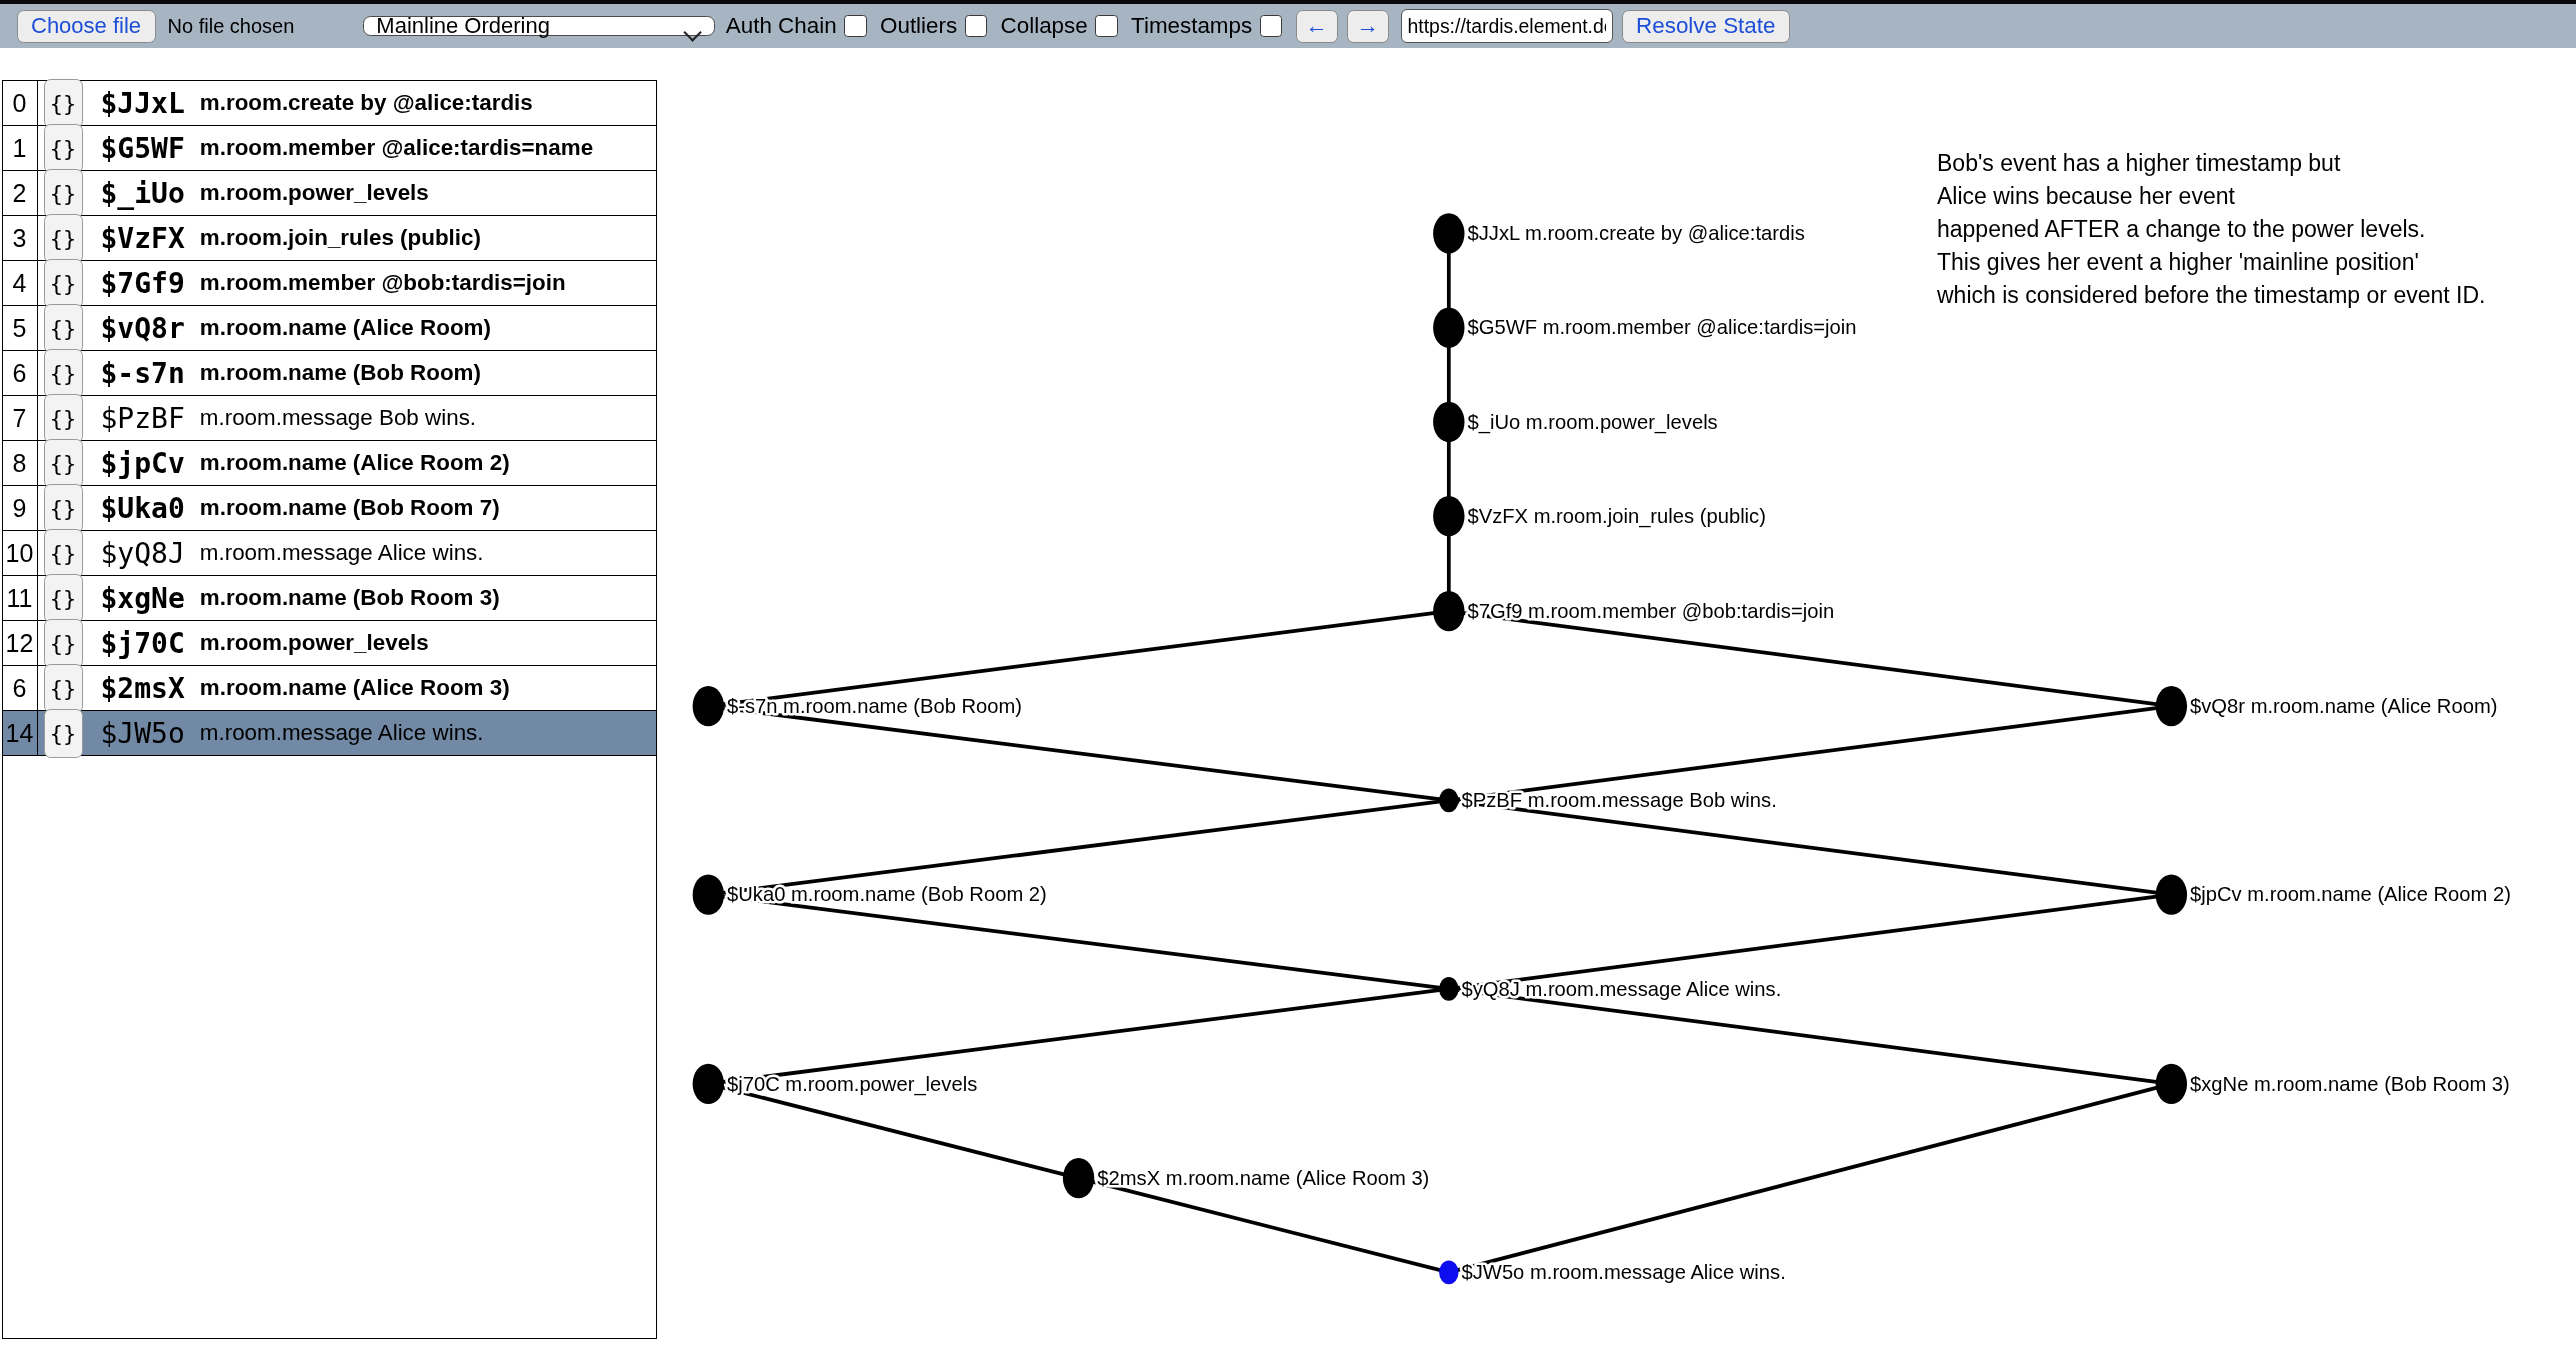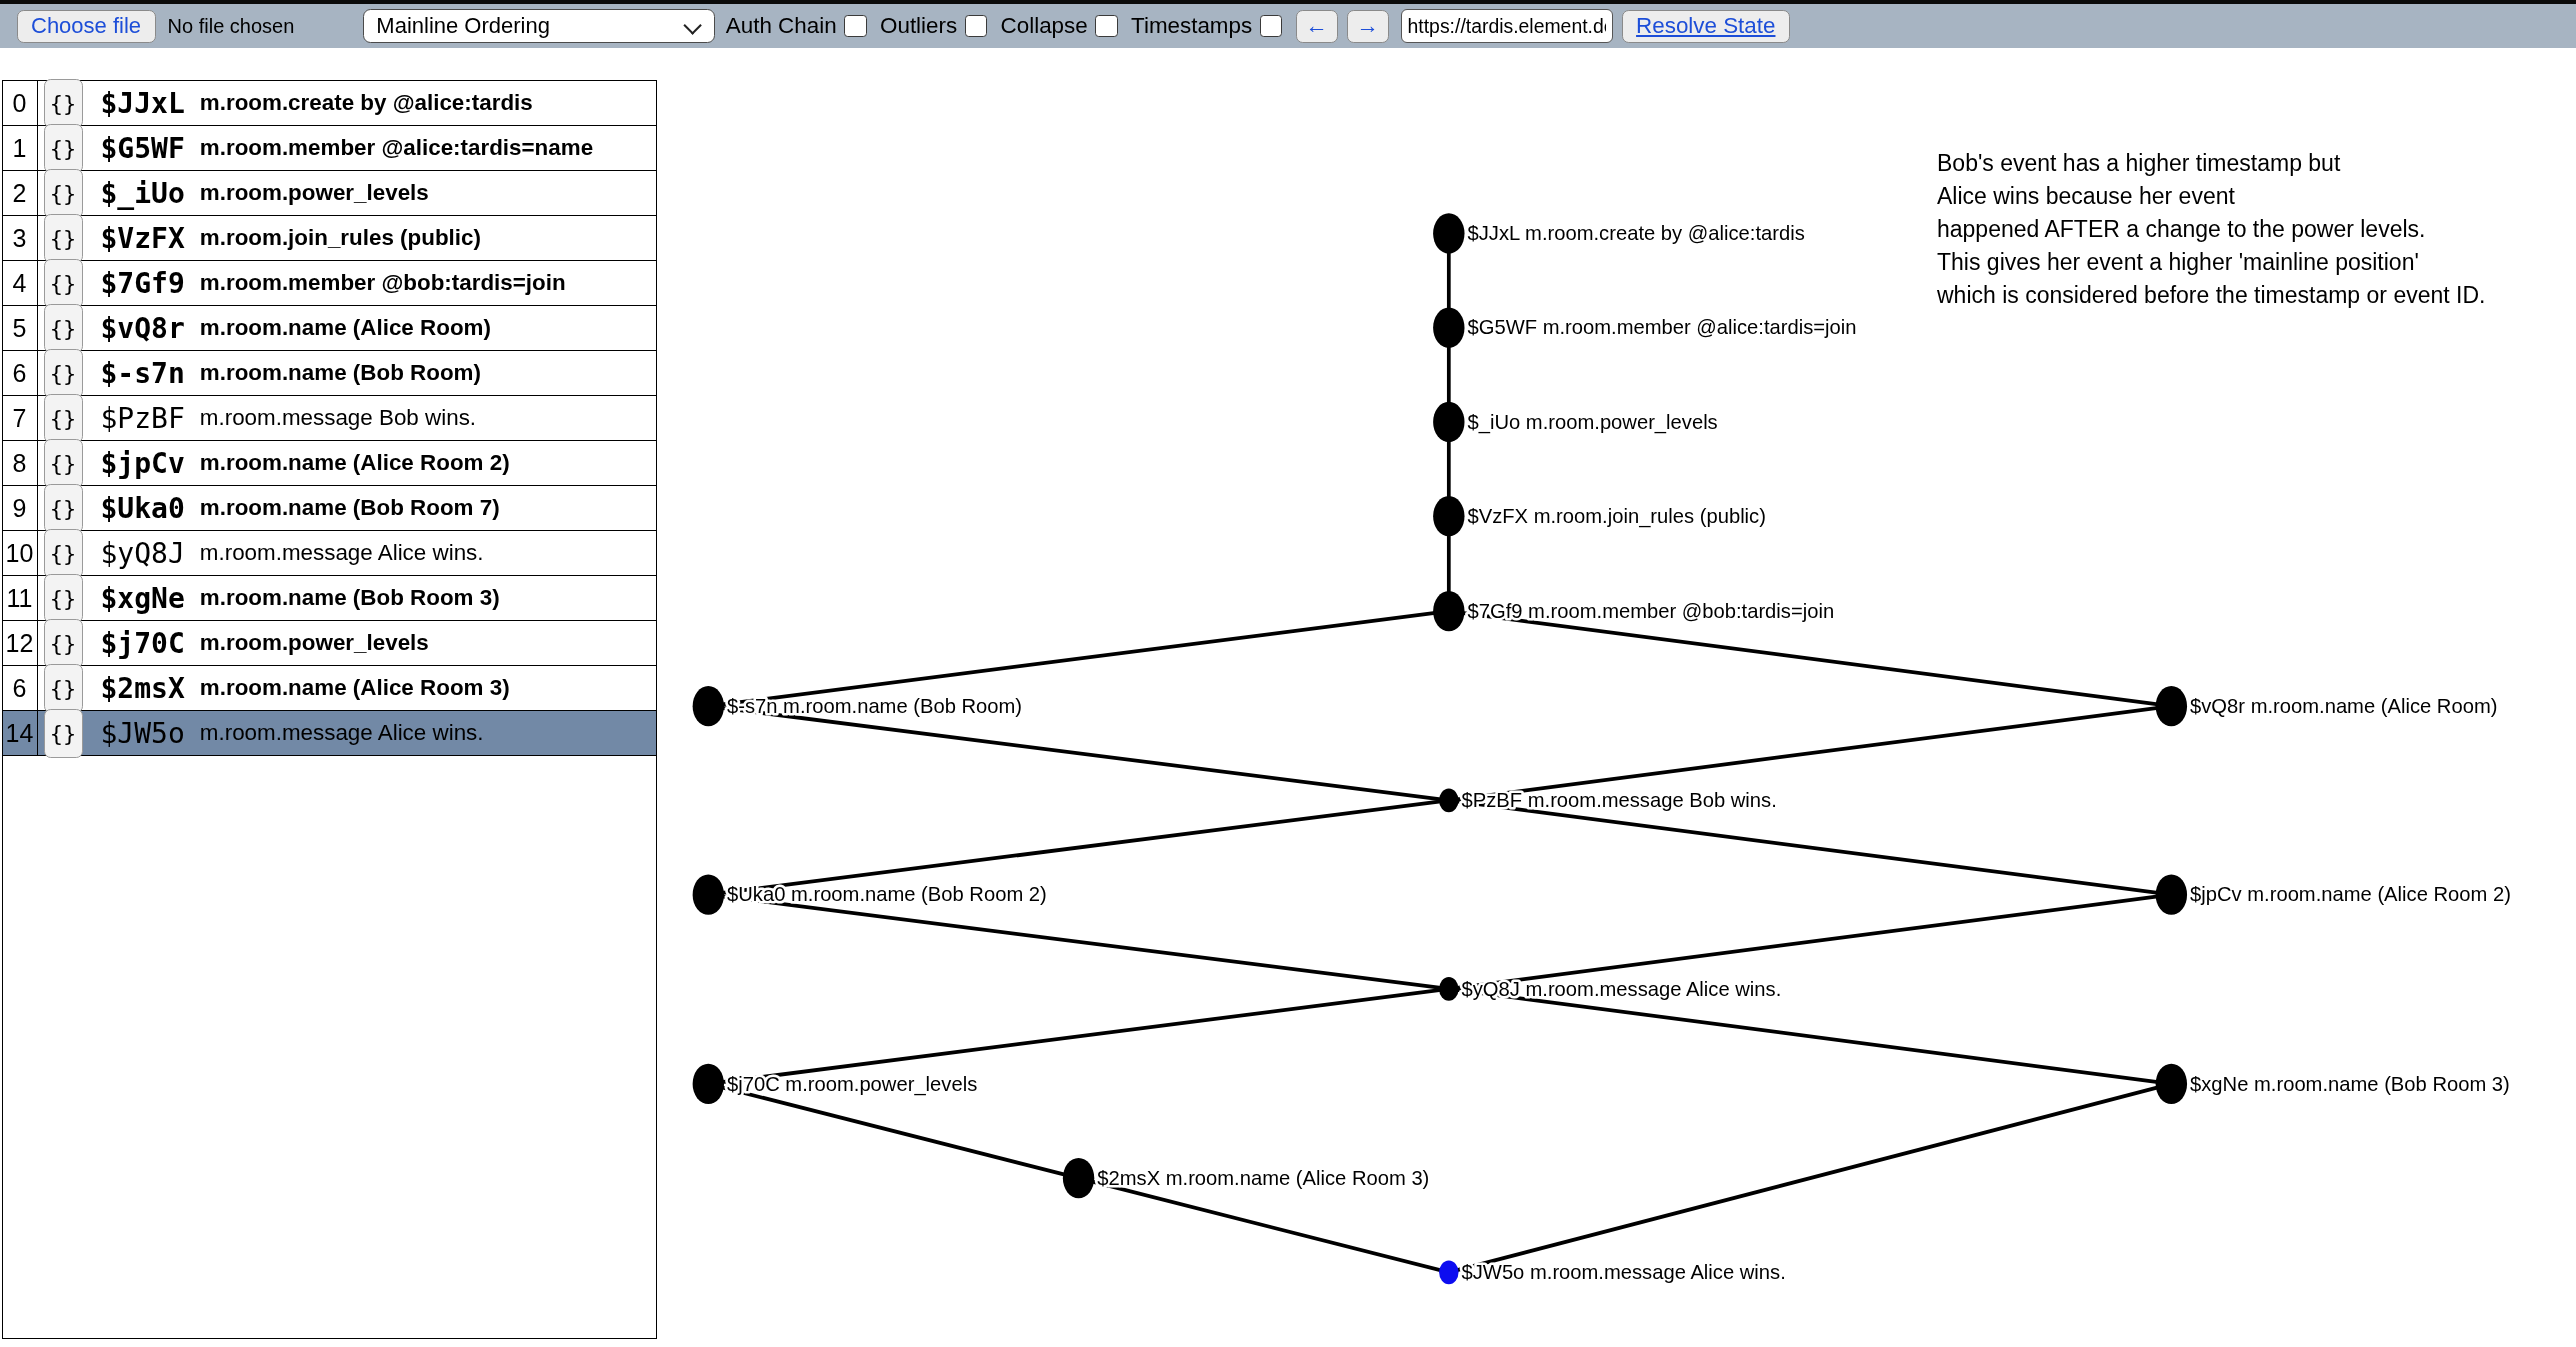--- a/index.html
+++ b/index.html
@@ -15,21 +15,21 @@
     display:flex;align-items:center;box-sizing:border-box;
   }
   .btn{
     background:#ededed;border:1.5px solid #8a8a8a;border-radius:6.7px;
     font-family:"Liberation Sans",sans-serif;font-size:22px;color:#1d4ed8;
     padding:2.2px 13.5px;height:33px;box-sizing:border-box;display:flex;align-items:center;justify-content:center;
   }
   .choose-file{margin-left:16.5px;}
   .file-status{font-size:20px;margin-left:12px;}
   .select{
-    margin-left:69px;width:352px;height:34px;background:#fff;border:1.5px solid #4a4a4a;
+    margin-left:69px;width:352px;height:20px;background:#fff;border:1.5px solid #4a4a4a;
     border-radius:7.5px;display:flex;align-items:center;box-sizing:border-box;
     font-size:22px;padding-left:12px;position:relative;
   }
   .select .chev{
     position:absolute;right:15px;top:9px;width:11.2px;height:11.2px;
     border-right:2.2px solid #222;border-bottom:2.2px solid #222;transform:rotate(45deg);
   }
   .cb-label{font-size:22.4px;margin-left:13.5px;}
   .cb-label.first{margin-left:10.5px;}
   .checkbox{
@@ -37,21 +37,21 @@
     margin-left:7.5px;box-sizing:border-box;
   }
   .nav-btn{margin-left:13.5px;width:42px;font-size:22.4px;padding:2.2px 0;}
   .nav-btn + .nav-btn{margin-left:9px;}
   .url-input{
     margin-left:12px;width:212px;height:34px;box-sizing:border-box;
     background:#fff;border:1.5px solid #555;border-radius:6px;
     font-size:19.4px;padding:0 6px;font-family:"Liberation Sans",sans-serif;
     white-space:nowrap;overflow:hidden;
   }
-  .resolve{margin-left:9px;font-size:22.4px;text-decoration:underline;}
+  .resolve{margin-left:9px;font-size:22.4px;}
 
   
   .event-panel{
     position:absolute;left:1.5px;top:80px;width:655px;height:1259px;
     border:1.5px solid #000;background:#fff;box-sizing:border-box;
   }
   .event-row{
     display:flex;align-items:center;height:44px;border-bottom:1.5px solid #000;
     background:#fff;position:relative;
   }

